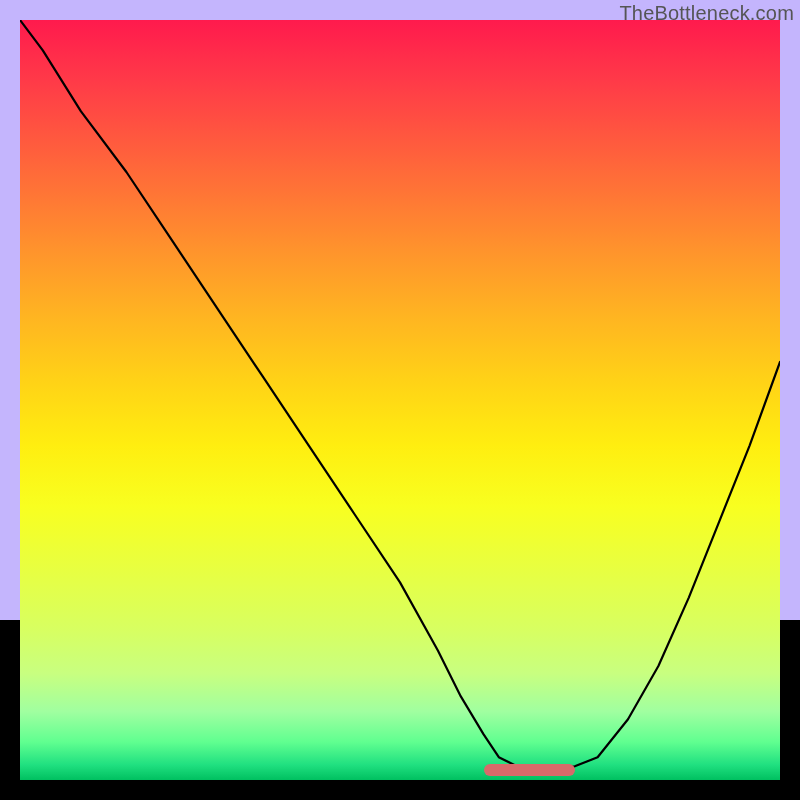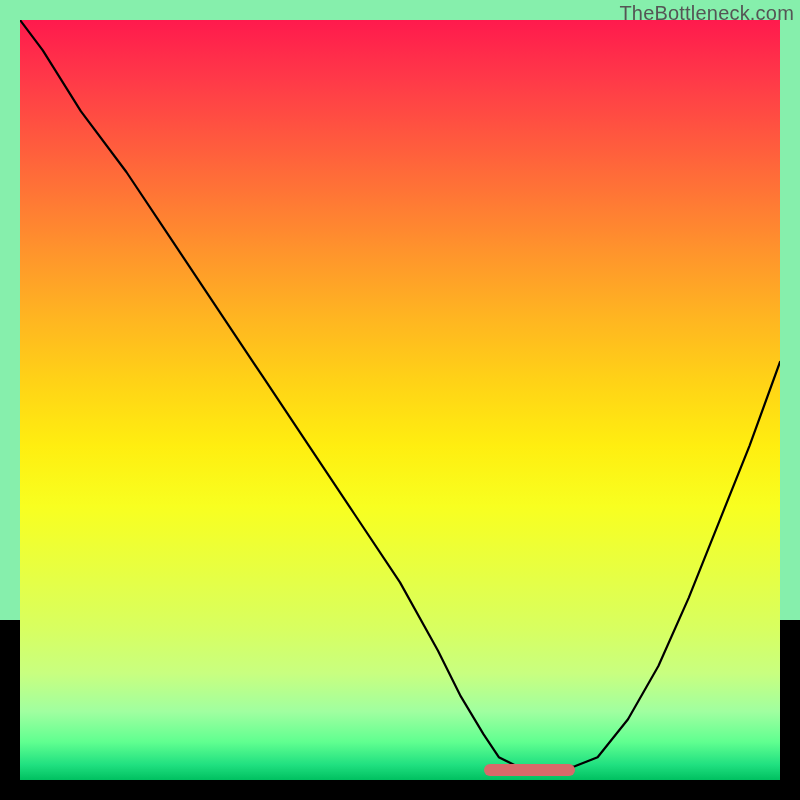--- a/index.html
+++ b/index.html
@@ -1,17 +1,17 @@
 <!DOCTYPE html>
 <html><head>
 <meta charset="utf-8">
 <style>
   * { margin: 0; padding: 0; box-sizing: border-box; }
   html, body { width: 800px; height: 800px; overflow: hidden; background: #000; font-family: Arial, sans-serif; }
-  .frame { position: relative; width: 800px; height: 620px; background: #86efac; }
+  .frame { position: relative; width: 800px; height: 620px; background: #c4b5fd; }
   .plot-area {
     position: absolute;
     left: 20px;
     top: 20px;
     width: 760px;
     height: 760px;
     background: linear-gradient(to bottom,
       #ff1a4d 0%,
       #ff3a48 8%,
       #ff5a3e 16%,

